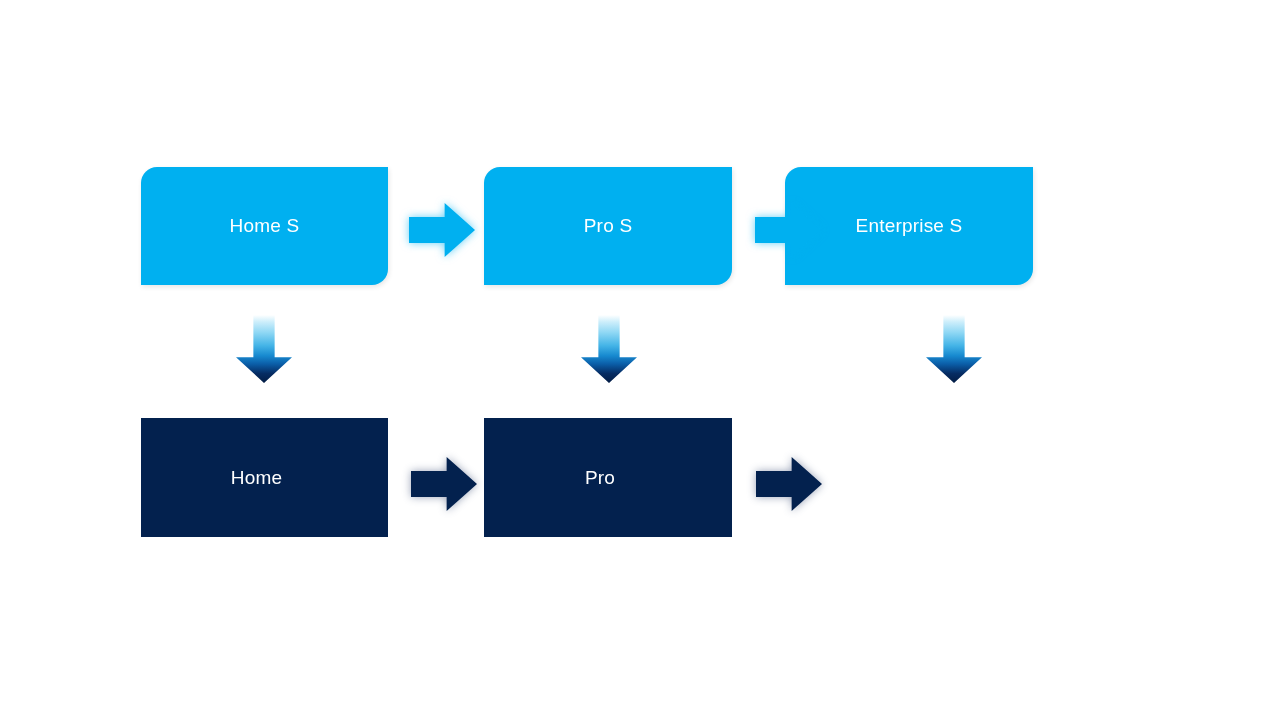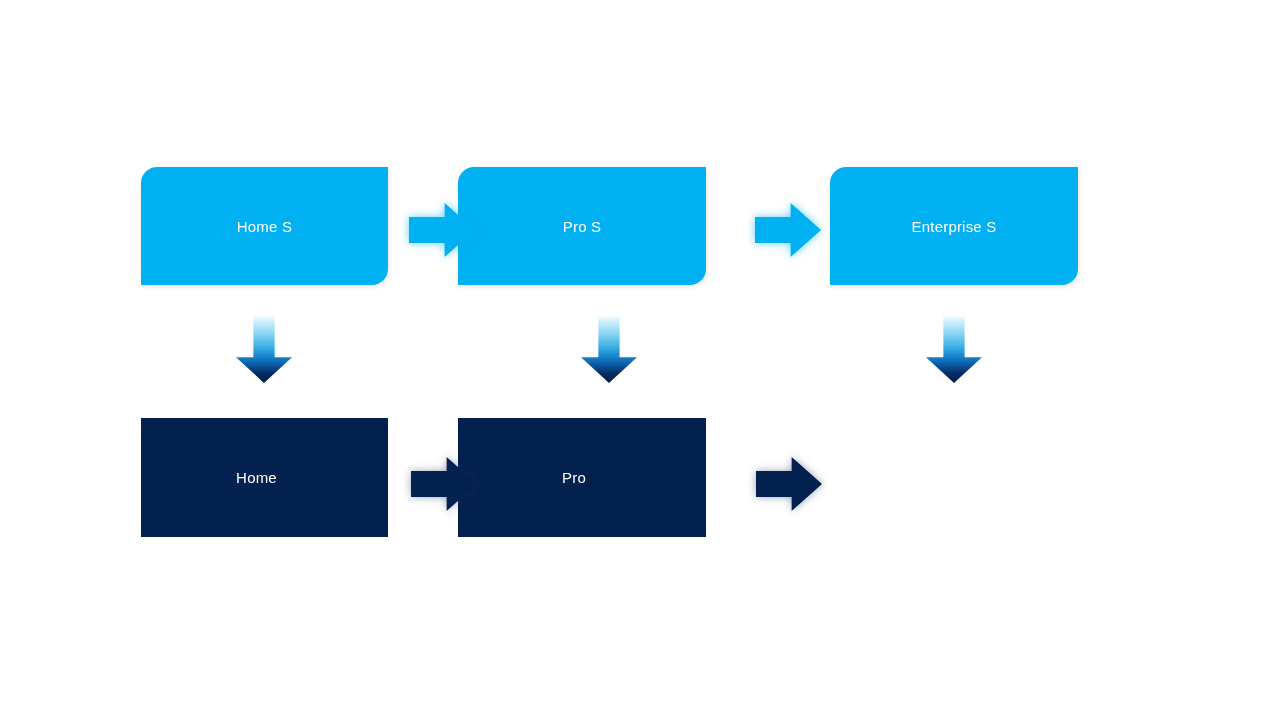--- a/index.html
+++ b/index.html
@@ -15,38 +15,38 @@
     background: #ffffff;
   }
 
   
   .box {
     position: absolute;
     display: flex;
     align-items: center;
     justify-content: center;
     color: #ffffff;
-    font-size: 15px;
+    font-size: 19px;
     letter-spacing: 0.2px;
   }
   .top-row {
     top: 167px; height: 118px;
     background: #00B0F0;
     border-radius: 16px 0 16px 0;
     box-shadow: 1px 2px 5px rgba(0,0,0,0.10);
   }
   .bottom-row {
     top: 418px; height: 119px;
     background: #03214E;
   }
   .bottom-row .label { transform: translateX(-8px); }
 
   .c1 { left: 141px; width: 247px; }
-  .c2 { left: 458px; width: 248px; }
-  .c3 { left: 830px; width: 248px; }
+  .c2 { left: 484px; width: 248px; }
+  .c3 { left: 785px; width: 248px; }
 
   
   .h-arrow-wrap { position: absolute; width: 66px; height: 54px; }
   .h-arrow-wrap.blue { filter: drop-shadow(0 0 4px rgba(0,176,240,0.60)); }
   .h-arrow-wrap.navy { filter: drop-shadow(0 0 4px rgba(30,52,98,0.45)); }
   .h-arrow {
     width: 66px; height: 54px;
     clip-path: polygon(0 26%, 54% 26%, 54% 0%, 100% 50%, 54% 100%, 54% 74%, 0 74%);
   }
   .h-arrow.blue { background: #00B0F0; }

